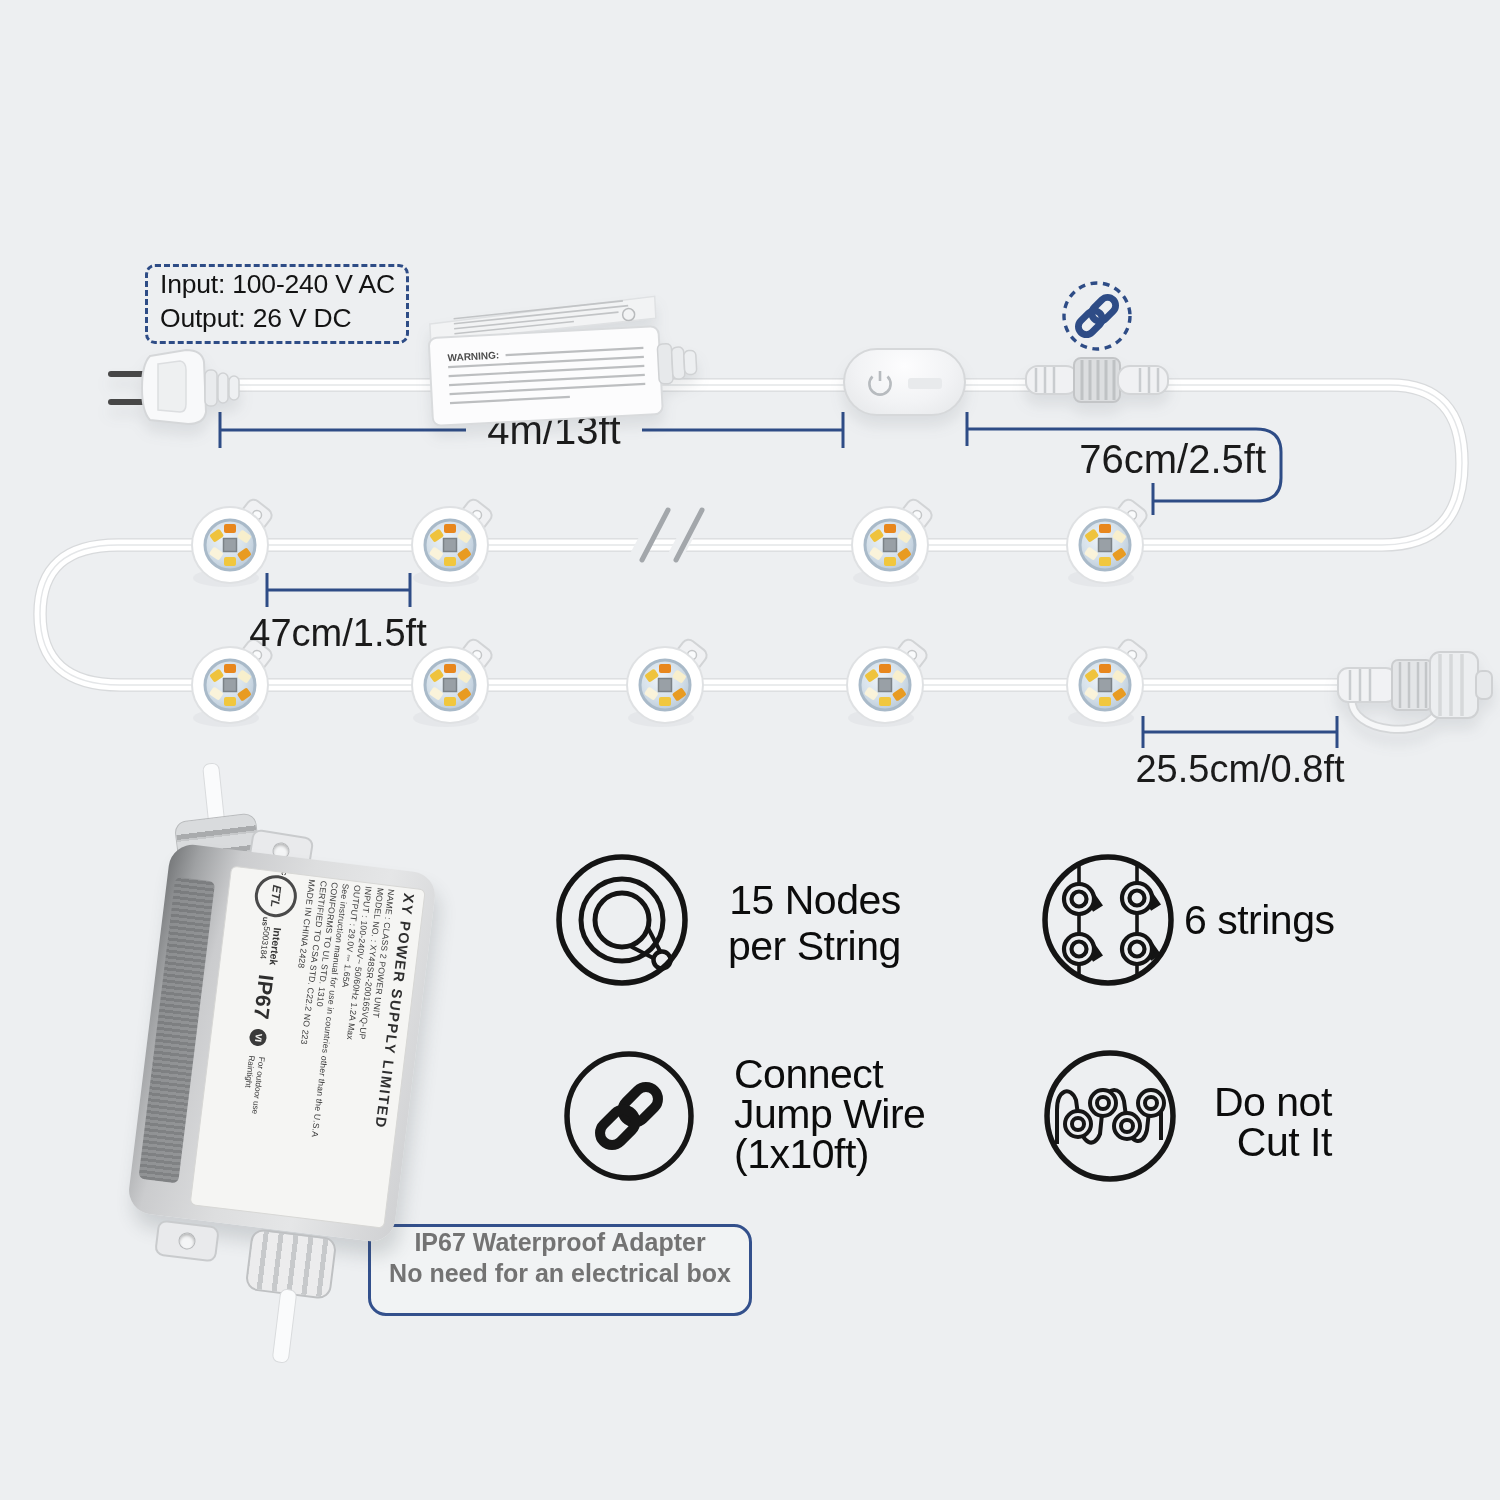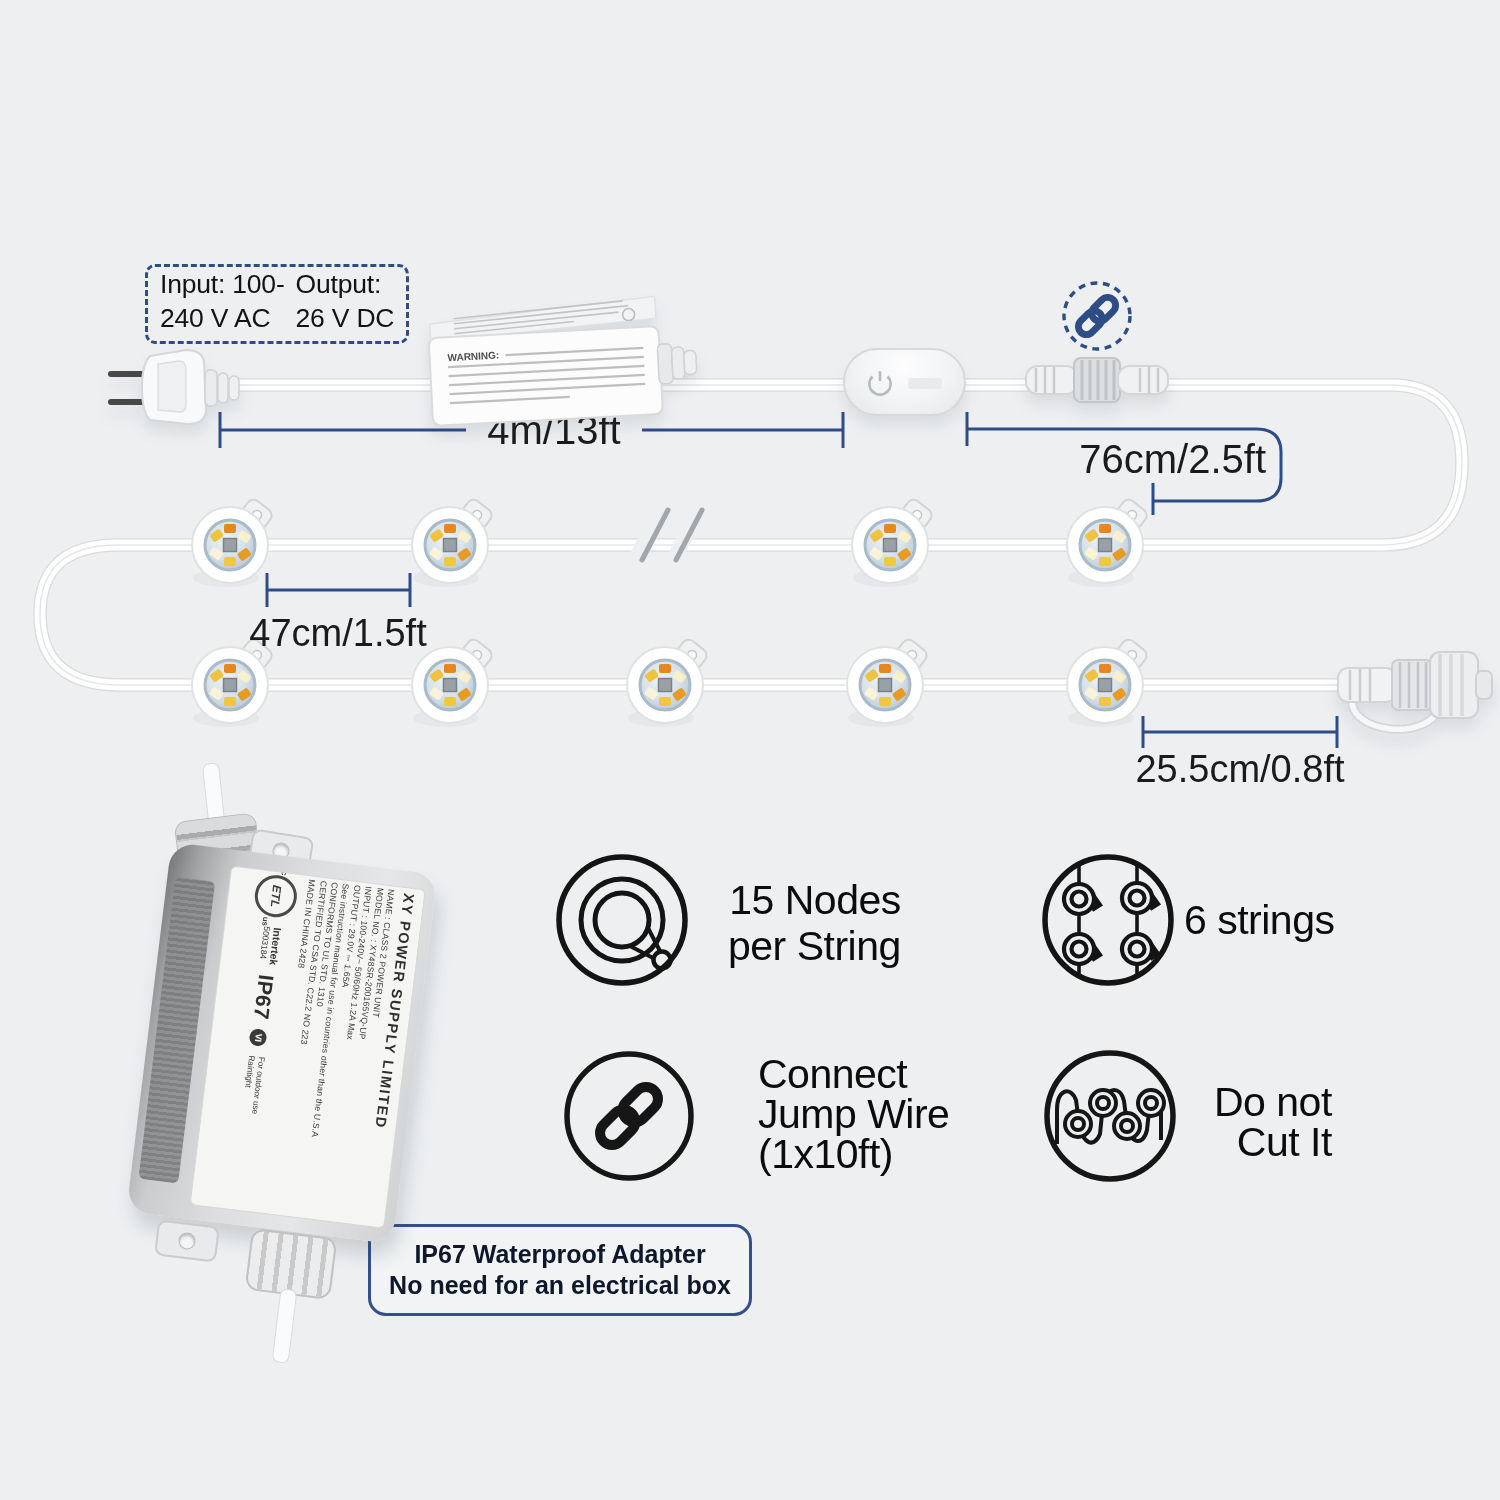--- a/index.html
+++ b/index.html
@@ -7,36 +7,36 @@
     width:1500px;height:1500px;position:relative;overflow:hidden;
     background:#edeff1;
     font-family:"Liberation Sans", sans-serif;
     color:#141414;
   }
   .abs{position:absolute;}
   
   .info-box{
     left:145px;top:264px;width:264px;height:80px;
     border:3px dashed #2e4c86;border-radius:10px;
-    display:flex;flex-direction:row;justify-content:flex-start;
+    display:flex;flex-direction:column;justify-content:flex-start;
     padding-left:12px;box-sizing:border-box;
     font-size:26.5px;line-height:34px;color:#131313;letter-spacing:-0.2px;
   }
   .callout-box{
     left:368px;top:1224px;width:378px;height:86px;
     border:3px solid #33508c;border-radius:18px;
-    display:flex;flex-direction:column;justify-content:center;align-items:center;
-    font-size:25px;font-weight:bold;line-height:31px;color:#0f172a;
+    display:flex;flex-direction:column;align-items:center;
+    font-size:25px;font-weight:bold;line-height:31px;color:#737373;
     background:rgba(255,255,255,0.25);
   }
   
   .feat-text{font-size:41px;line-height:46px;color:#0c0c0c;letter-spacing:-0.5px;}
   .ft1{left:728px;top:877px;text-align:right;}
   .ft2{left:1184px;top:897px;}
-  .ft3{left:734px;top:1054px;line-height:40px;margin-left:24px;}
+  .ft3{left:734px;top:1054px;line-height:40px;}
   .ft4{left:1214px;top:1082px;line-height:40px;text-align:right;}
   
   .soft{filter:drop-shadow(0 10px 7px rgba(60,70,80,0.10));}
   .controller{
     left:843px;top:348px;width:123px;height:68px;border-radius:34px;
     background:radial-gradient(ellipse at 50% 25%, #fdfdfe 0%, #f2f3f5 55%, #e4e6e8 100%);
     border:2px solid #d6d8da;box-sizing:border-box;
   }
   .controller .logo-emboss{
     position:absolute;right:22px;top:28px;width:34px;height:11px;border-radius:3px;

